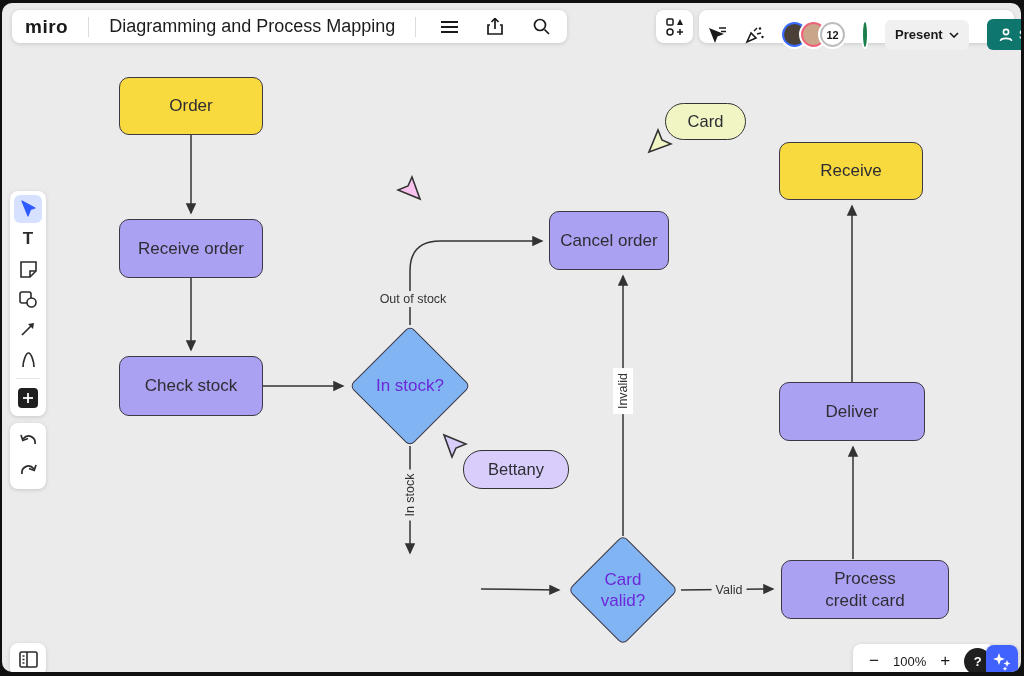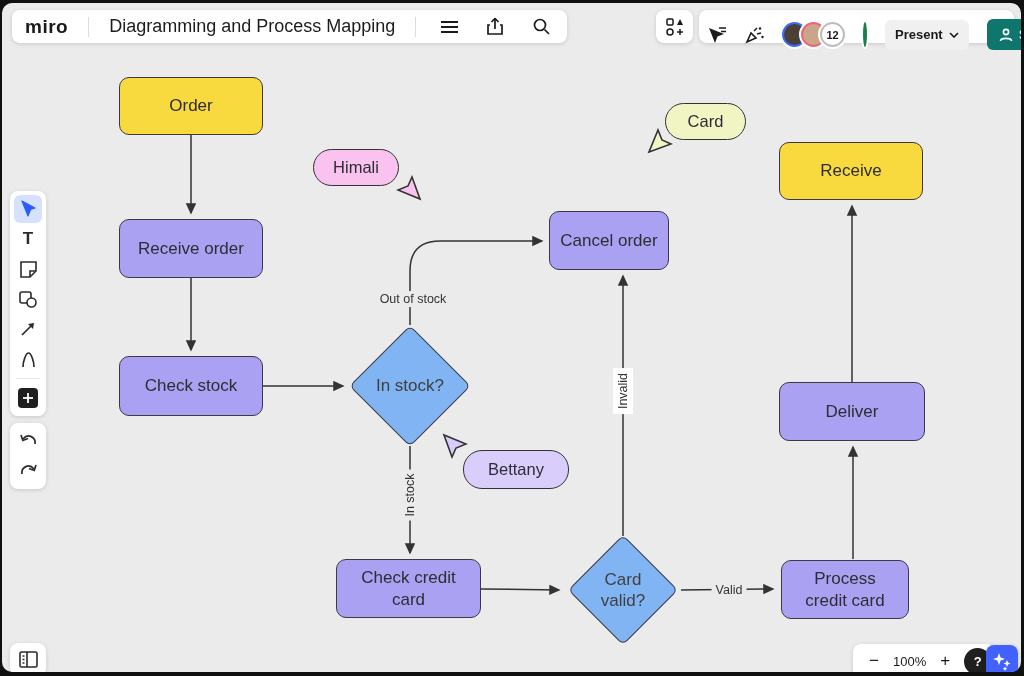--- a/index.html
+++ b/index.html
@@ -42,21 +42,21 @@
   .zoom-level { font-size:13px; font-weight:400; color:#1a1a1a; }
   .help { width:27px; height:27px; border-radius:50%; background:#1f1f1f; color:#fff; font-size:13px; font-weight:700; display:flex; align-items:center; justify-content:center; cursor:pointer; }
   .ai-btn { position:absolute; left:984px; top:642px; width:32px; height:32px; background:#4262FF; border-radius:8px; box-shadow:0 1px 4px rgba(0,0,0,.2); display:flex; align-items:center; justify-content:center; cursor:pointer; }
 
   
   .edges { position:absolute; left:0; top:0; width:1019px; height:669px; }
   .node { position:absolute; border:1.7px solid #3d3846; border-radius:10px; display:flex; align-items:center; justify-content:center; text-align:center; font-size:17px; color:#2d2d33; line-height:1.25; cursor:pointer; }
   .yellow { background:#F8D93E; }
   .purple { background:#ABA1F2; }
   .diamond { position:absolute; transform:rotate(45deg); background:#80B4F2; border:1.7px solid #3d3846; border-radius:6px; cursor:pointer; }
-  .dtext { position:absolute; display:flex; align-items:center; justify-content:center; text-align:center; font-size:17px; color:#404040; line-height:1.25; pointer-events:none; }
+  .dtext { position:absolute; display:flex; align-items:center; justify-content:center; text-align:center; font-size:17px; color:#6d28d9; line-height:1.25; pointer-events:none; }
   .elabel { position:absolute; transform:translate(-50%,-50%); font-size:12.5px; color:#333; background:#EBEBEB; padding:1px 4px; white-space:nowrap; cursor:pointer; }
   .elabel.vert { transform:translate(-50%,-50%) rotate(-90deg); }
   .elabel.onwhite { background:#fff; padding:3px 5px; }
 
   
   .cpill { position:absolute; border:1.6px solid #333; border-radius:19px; display:flex; align-items:center; justify-content:center; font-size:16.5px; color:#2d2d33; }
   .ccur { position:absolute; }
 </style>
 </head>
 <body>
@@ -88,24 +88,21 @@
     </div>
   <div class="node purple" style="left:117px;top:216px;width:144px;height:59px;">
       <span>Receive order</span>
     </div>
   <div class="node purple" style="left:117px;top:353px;width:144px;height:60px;">
       <span>Check stock</span>
     </div>
   <div class="node purple" style="left:547px;top:208px;width:120px;height:59px;">
       <span>Cancel order</span>
     </div>
-  <div class="node purple" style="left:334px;top:556px;width:145px;height:59px;">
-      <span style="width:96px;">Check credit card</span>
-    </div>
-  <div class="node purple" style="left:779px;top:557px;width:128px;height:59px;">
+  <div class="node purple" style="left:779px;top:557px;width:168px;height:59px;">
       <span style="width:100px;">Process credit card</span>
     </div>
   <div class="node purple" style="left:777px;top:379px;width:146px;height:59px;">
       <span>Deliver</span>
     </div>
   <div class="node yellow" style="left:777px;top:139px;width:144px;height:58px;">
       <span>Receive</span>
     </div>
 
   <div class="diamond" style="left:365px;top:340px;width:86px;height:86px;"></div>
@@ -118,23 +115,20 @@
     </div>
 
   <div class="elabel" style="left:411px;top:296px;">Out of stock</div>
   <div class="elabel vert" style="left:408px;top:492px;">In stock</div>
   <div class="elabel vert onwhite" style="left:621px;top:388px;">Invalid</div>
   <div class="elabel" style="left:727px;top:587px;">Valid</div>
 
   <svg class="ccur" style="left:394px;top:172px;transform:rotate(180deg);" width="26" height="26" viewBox="0 0 26 26">
       <path d="M2,2 L10,24 L14,15 L24,11 Z" fill="#F9C2EF" stroke="#333" stroke-width="1.6"></path>
     </svg>
-  <div class="cpill" style="left:311px;top:146px;width:86px;height:37px;background:#F9C2EF;">
-      <span>Himali</span>
-    </div>
 
   <svg class="ccur" style="left:645px;top:125px;transform:rotate(-90deg);" width="26" height="26" viewBox="0 0 26 26">
       <path d="M2,2 L10,24 L14,15 L24,11 Z" fill="#F0F5C3" stroke="#333" stroke-width="1.6"></path>
     </svg>
   <div class="cpill" style="left:663px;top:100px;width:81px;height:37px;background:#F0F5C3;">
       <span>Card</span>
     </div>
 
   <svg class="ccur" style="left:440px;top:430px;" width="26" height="26" viewBox="0 0 26 26">
       <path d="M2,2 L10,24 L14,15 L24,11 Z" fill="#D9CDFB" stroke="#333" stroke-width="1.6"></path>

